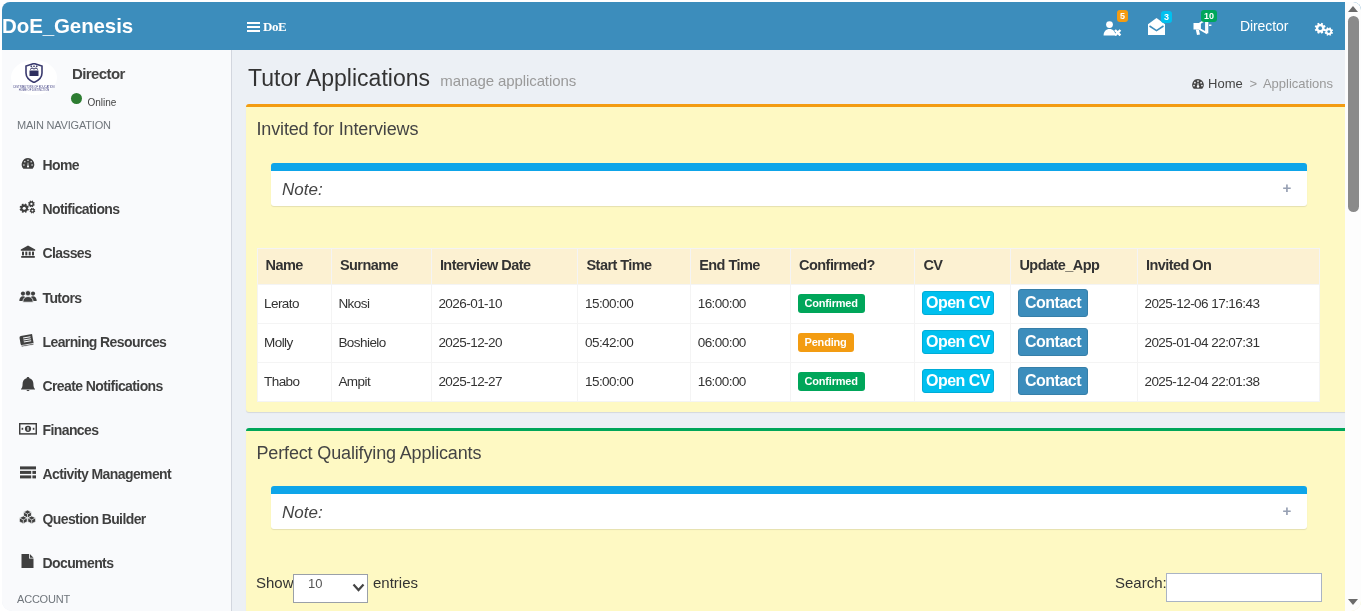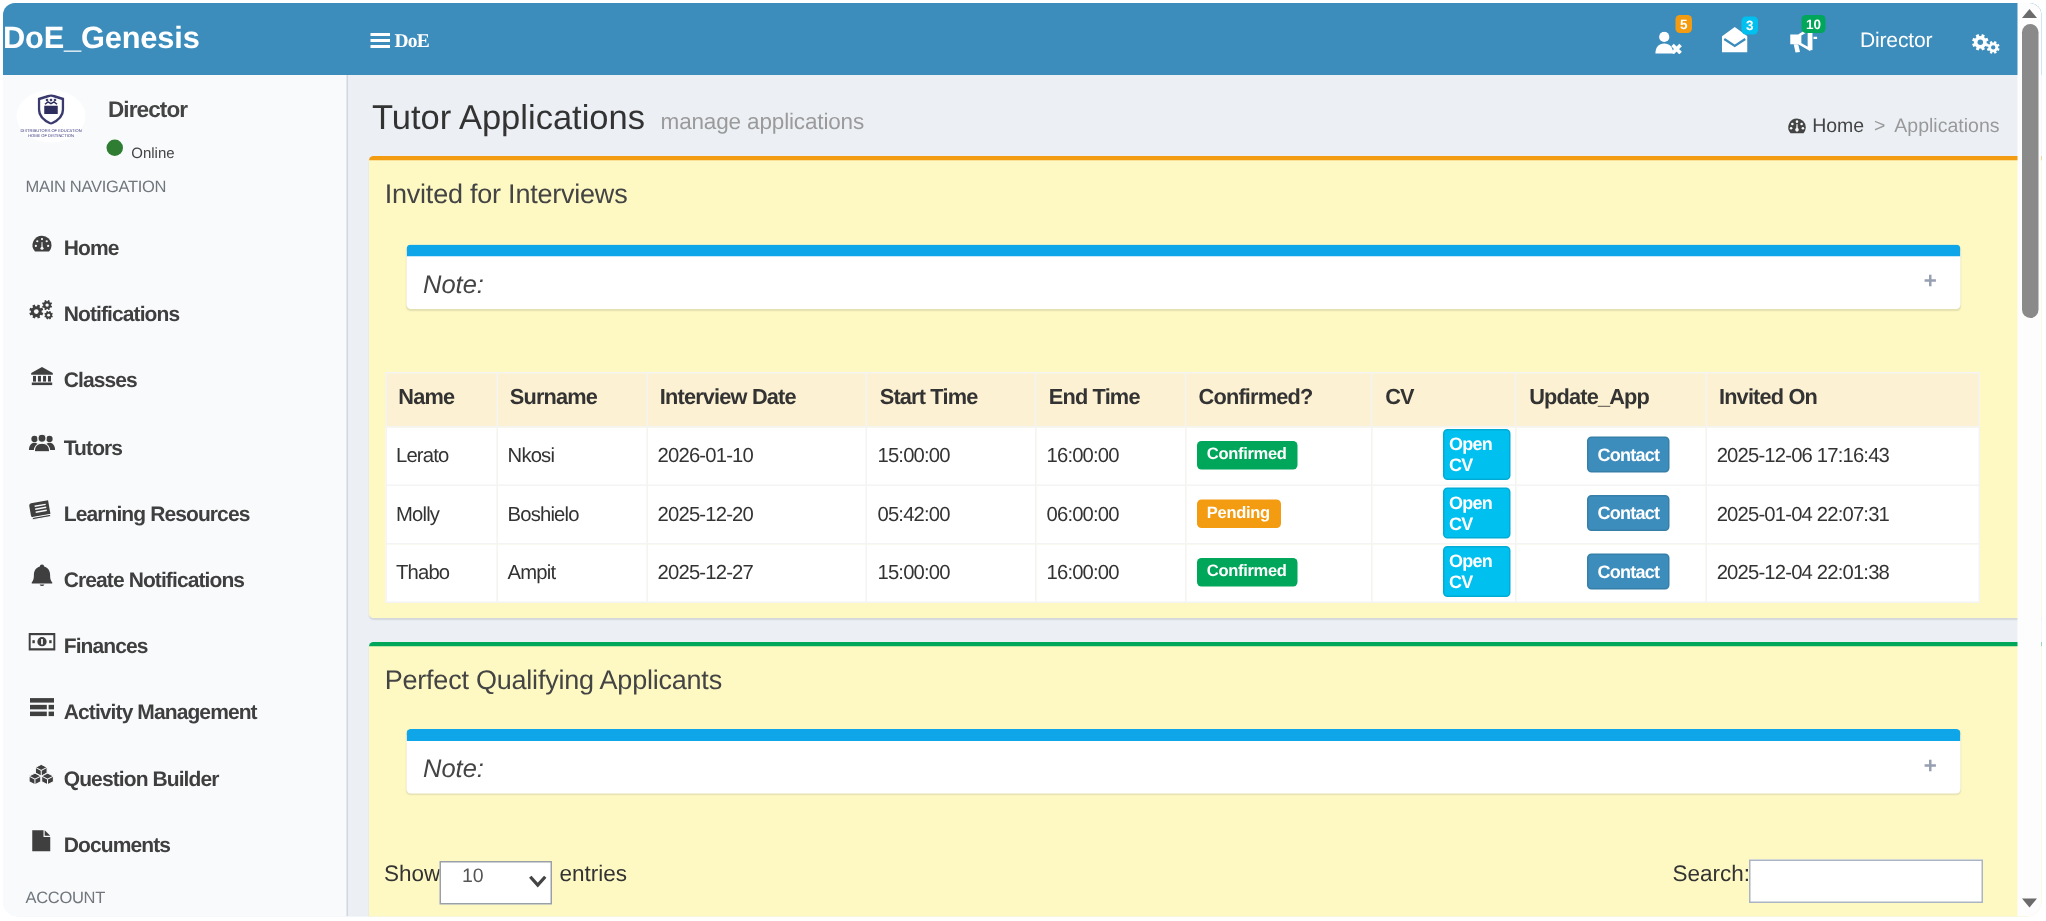--- a/index.html
+++ b/index.html
@@ -53,22 +53,22 @@
   table.data { position:absolute; left:10.5px; top:141px; border-collapse:collapse; width:1063px;
     table-layout:fixed; }
   table.data th { background:#fcf1d2; font-size:14.5px; font-weight:bold; color:#333;
     text-align:left; height:36px; padding:0 0 4px 8px; vertical-align:middle; border:1px solid #f4f4f4; letter-spacing:-0.55px; }
   table.data td { font-size:13.5px; color:#333; height:39px; padding:0 3px 2px 6.5px;
     border:1px solid #f4f4f4; background:#fff; letter-spacing:-0.55px; }
   .lab { display:inline-block; color:#fff; font-size:11px; font-weight:bold; border-radius:3px;
     padding:3px 7px 4px; letter-spacing:-0.2px; }
   .lab.green { background:#00a65a; }
   .lab.orange { background:#f39c12; }
-  .btn { display:inline-block; color:#fff; font-size:12px; border-radius:3px; padding:2px 3px;
-    font-weight:bold; letter-spacing:-0.5px;margin-left:40px; }
+  .btn { display:inline-block; color:#fff; font-size:16px; border-radius:3px; padding:2px 3px;
+    font-weight:bold; letter-spacing:-0.5px; }
   .btn.cyan { background:#00c0ef; border:1px solid #00acd6; }
   .btn.blue { background:#3c8dbc; border:1px solid #367fa9; padding:4px 6px; }
   
   .dctl { position:absolute; font-size:15px; color:#333; }
   .fselect { position:absolute; left:47px; top:143px; width:75px; height:29px;
     border:1px solid #9aa0a8; background:#fff; }
   .fselect .val { position:absolute; left:14px; top:1px; font-size:13px; color:#555; }
   .finput { position:absolute; width:156px; height:29px; border:1px solid #aab4c4; background:#fff; }
   
   .sbar { position:absolute; right:0; top:0; width:16px; height:100%; background:#fdfdfd; }

